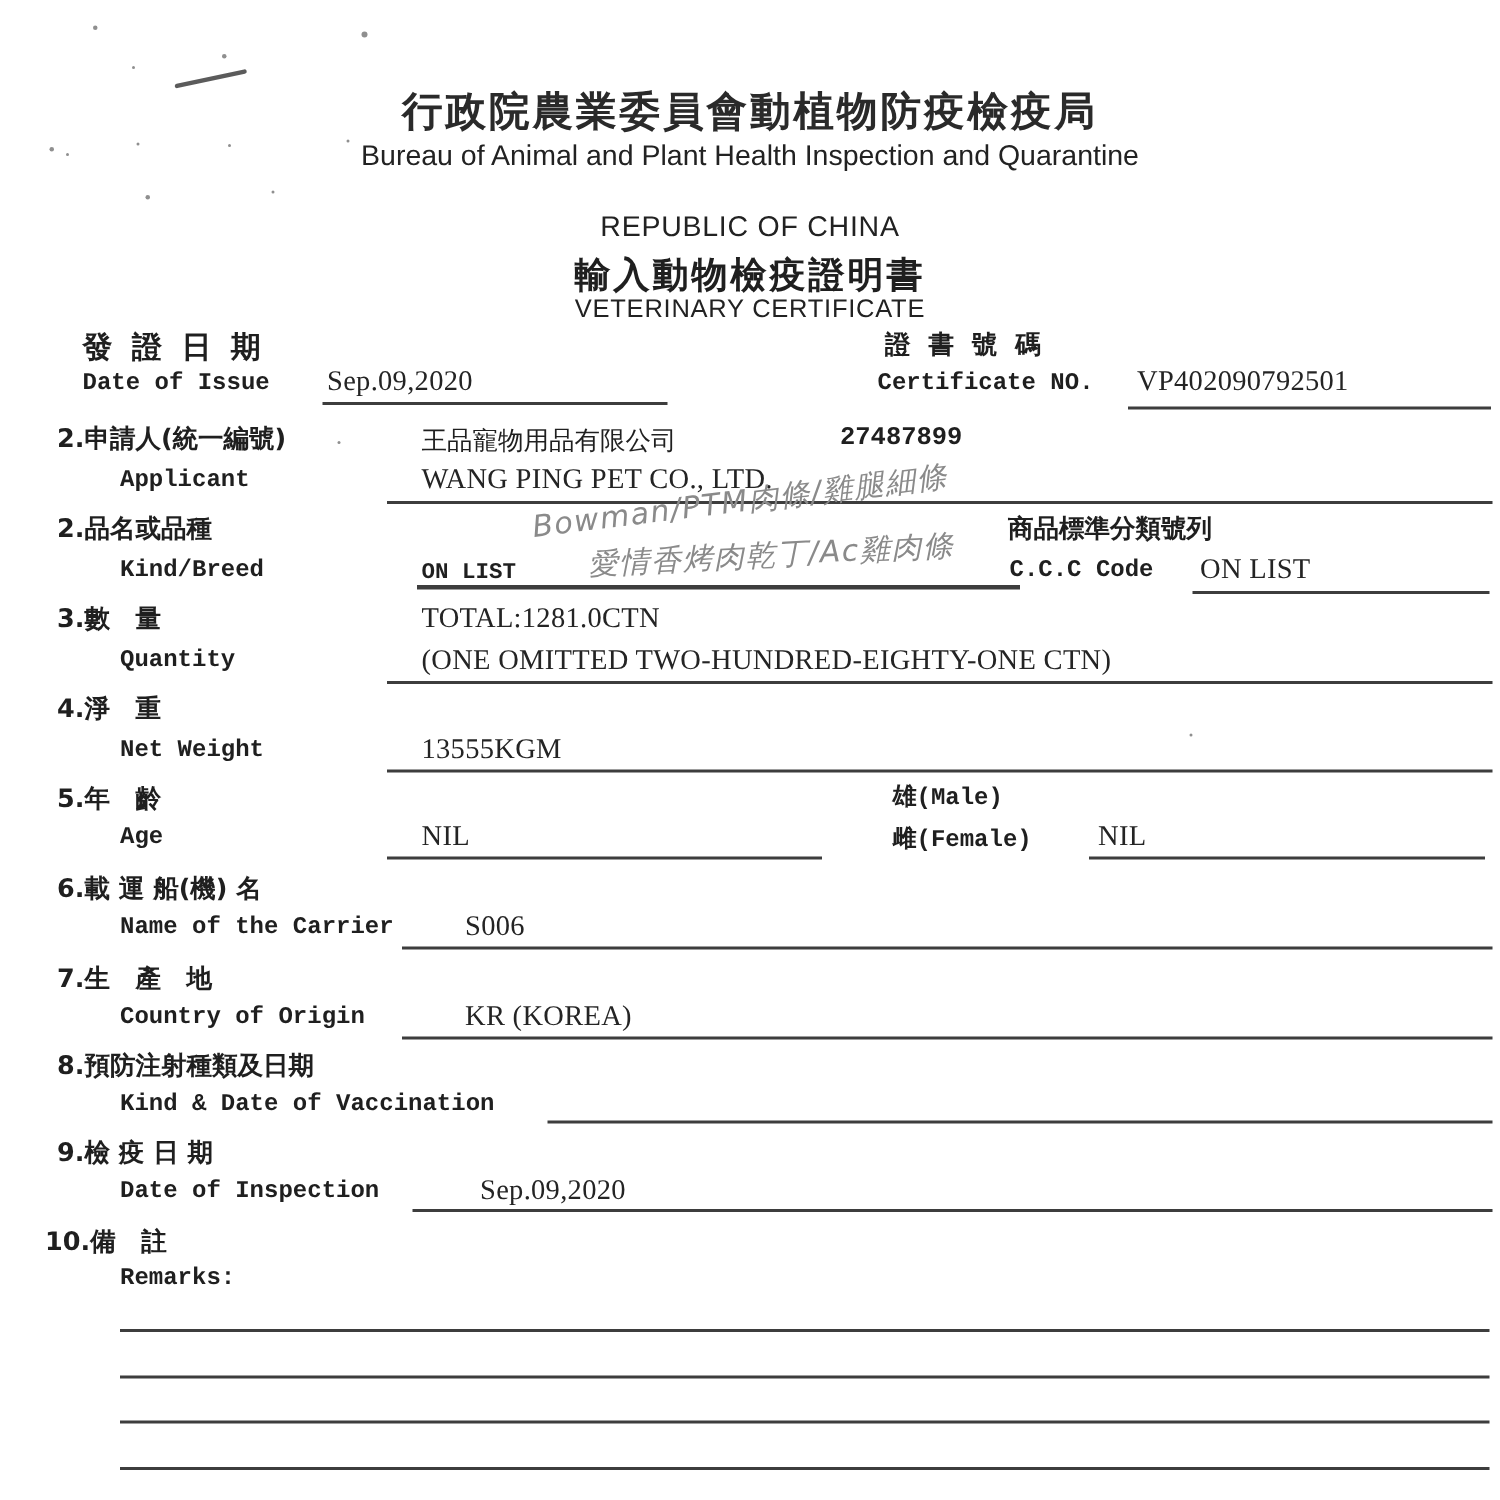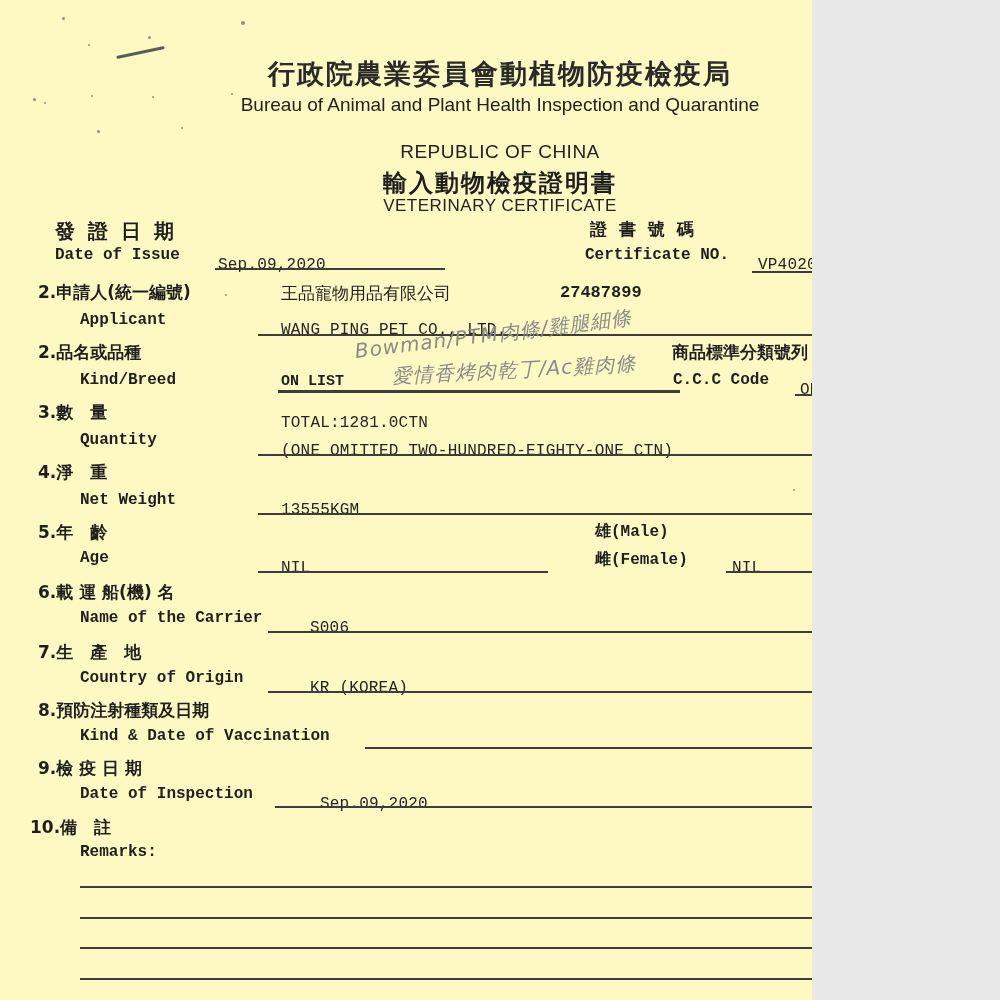--- a/index.html
+++ b/index.html
@@ -1,28 +1,28 @@
 <!DOCTYPE html>
 <html><head>
 <meta charset="utf-8">
 <style>
   html,body{margin:0;padding:0;background:#e8e8e8;}
   .page{
     position:relative;
-    width:812px;height:1000px;
-    background:#fef9c3;
+    width:1000px;height:1000px;
+    background:#ffffff;
     overflow:hidden;
     font-family:"Liberation Sans",sans-serif;
     color:#222;
   }
   
   .zh{ font-family:"DejaVu Sans",sans-serif; font-weight:bold; color:#1f1f1f; }
   .zh-hdr{ font-family:"DejaVu Sans",sans-serif; font-weight:600; color:#2a2a2a; }
   .lblen{ font-family:"Liberation Mono","DejaVu Sans Mono",monospace; font-weight:bold; color:#1f1f1f; font-size:16px; }
-  .val{ font-family:Liberation Mono, monospace; font-size:16px; color:#242424; letter-spacing:.2px;margin-top:12px; }
+  .val{ font-family:Liberation Serif, serif; font-size:19px; color:#242424; letter-spacing:.2px; }
   .monoval{ font-family:"Liberation Mono","DejaVu Sans Mono",monospace; font-size:16px; font-weight:bold; color:#1f1f1f; }
   .abs{ position:absolute; white-space:nowrap; }
   .center{ position:absolute; left:0; width:1000px; text-align:center; white-space:nowrap; }
   .uline{ position:absolute; height:2px; background:#3d3d3d; }
   .uline.thick{ height:3px; }
   .hand{
     position:absolute; white-space:nowrap;
     font-family:"DejaVu Sans",sans-serif;
     font-style:italic; color:#8a8a8a;
     font-size:20px; letter-spacing:1px;

